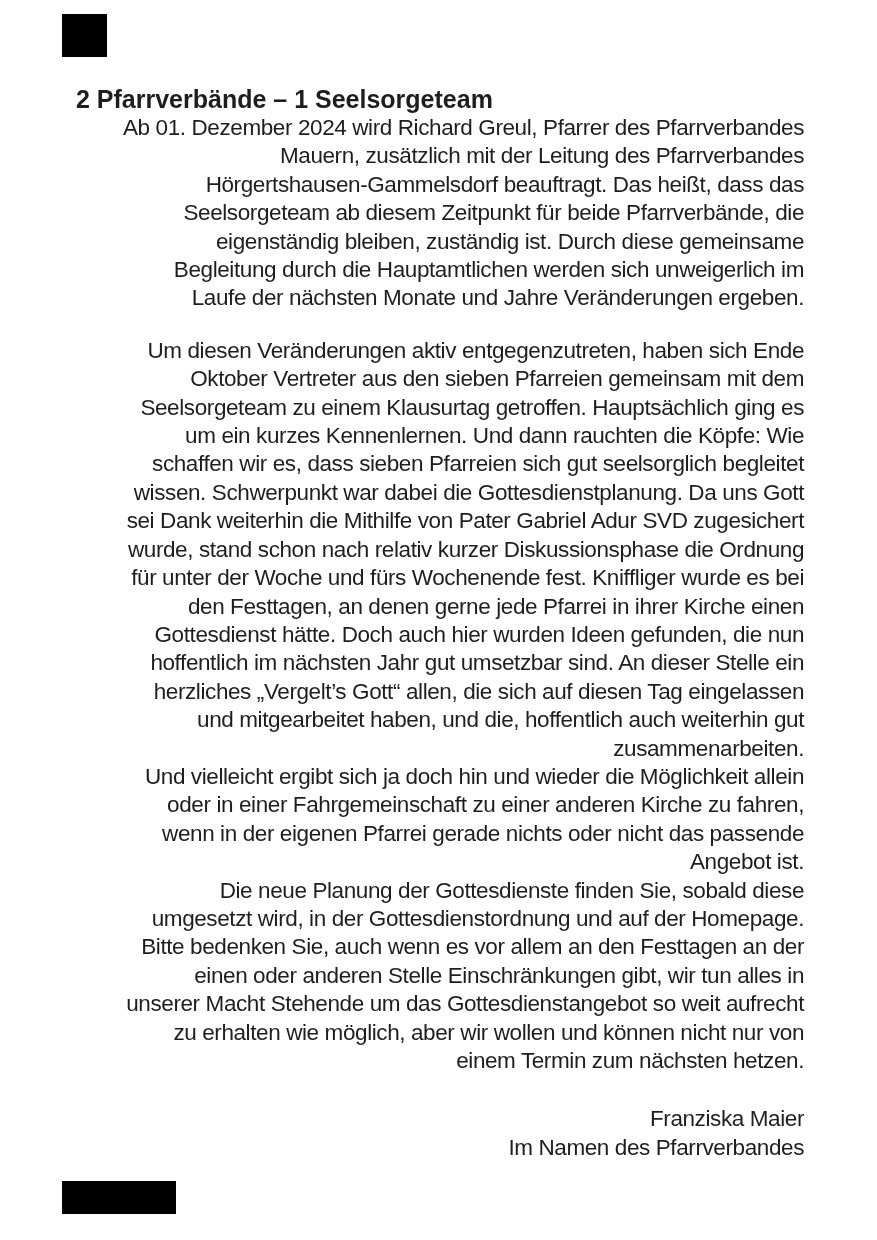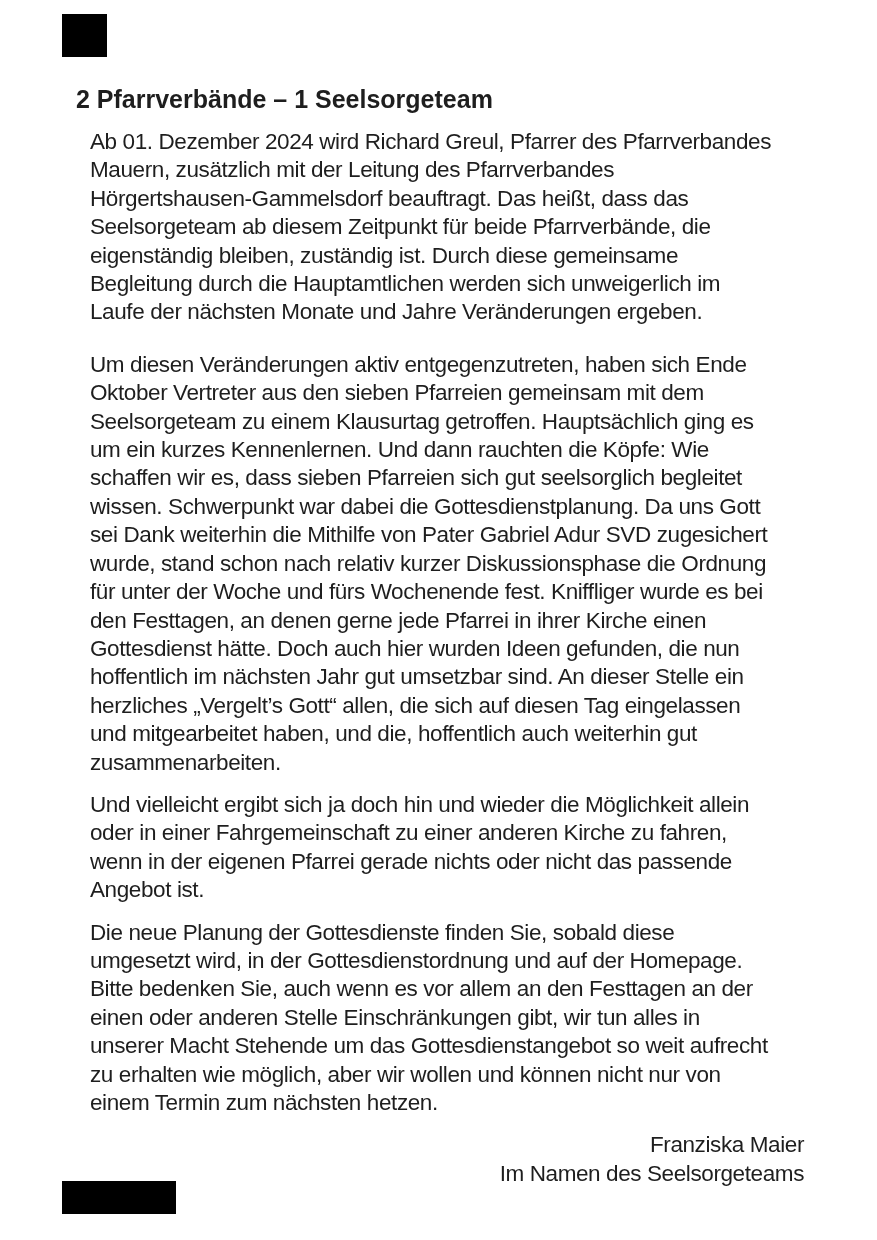--- a/index.html
+++ b/index.html
@@ -23,26 +23,27 @@
     letter-spacing:-0.4px;
   }
   .heading{
     font-size:25px;
     line-height:30px;
     font-weight:700;
     letter-spacing:0;
     margin:0;
   }
   .para{
-    margin:14px;
+    margin:0;
     white-space:pre; 
+    text-align:right;
   }
   .para.p2{margin-top:24px;}
   .signature{
-    margin-top:14px;
+    margin-top:30px;
     text-align:right;
   }
 </style>
 </head>
 <body>
 
 <div class="page">
 
   <div class="black-box top" style="background: rgb(0, 0, 0);"></div>
 
@@ -81,19 +82,19 @@
     <p class="para p3">Die neue Planung der Gottesdienste finden Sie, sobald diese
 umgesetzt wird, in der Gottesdienstordnung und auf der Homepage.
 Bitte bedenken Sie, auch wenn es vor allem an den Festtagen an der
 einen oder anderen Stelle Einschränkungen gibt, wir tun alles in
 unserer Macht Stehende um das Gottesdienstangebot so weit aufrecht
 zu erhalten wie möglich, aber wir wollen und können nicht nur von
 einem Termin zum nächsten hetzen.</p>
 
     <div class="signature">
       <div>Franziska Maier</div>
-      <div>Im Namen des Seelsorgeteams</div>
+      <div>Im Namen des Pfarrverbandes</div>
     </div>
   </div>
 
   <div class="black-box bottom" style="background: rgb(0, 0, 0);"></div>
 
 </div>
 
 </body></html>

